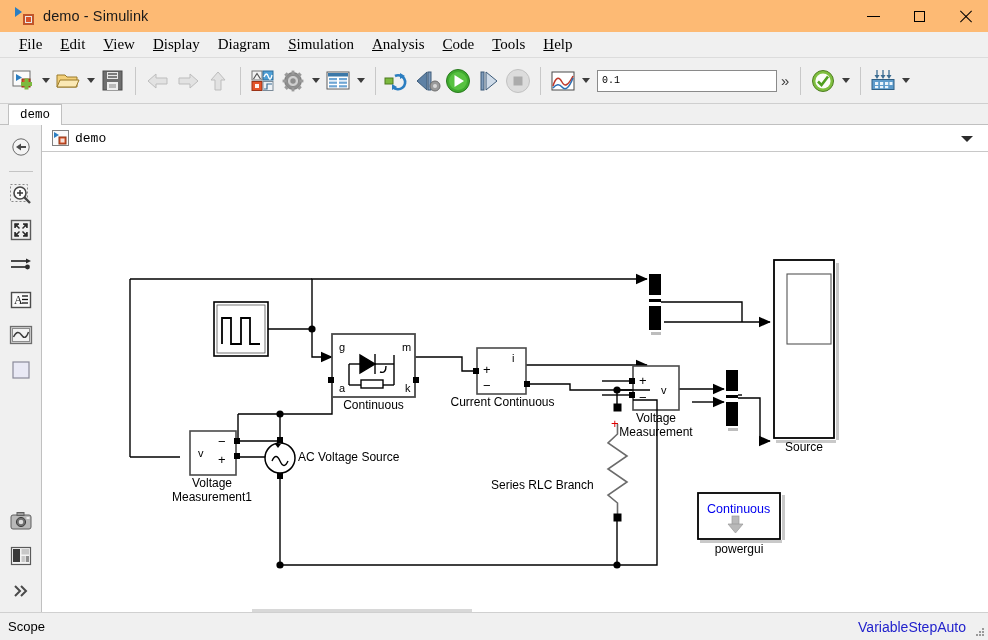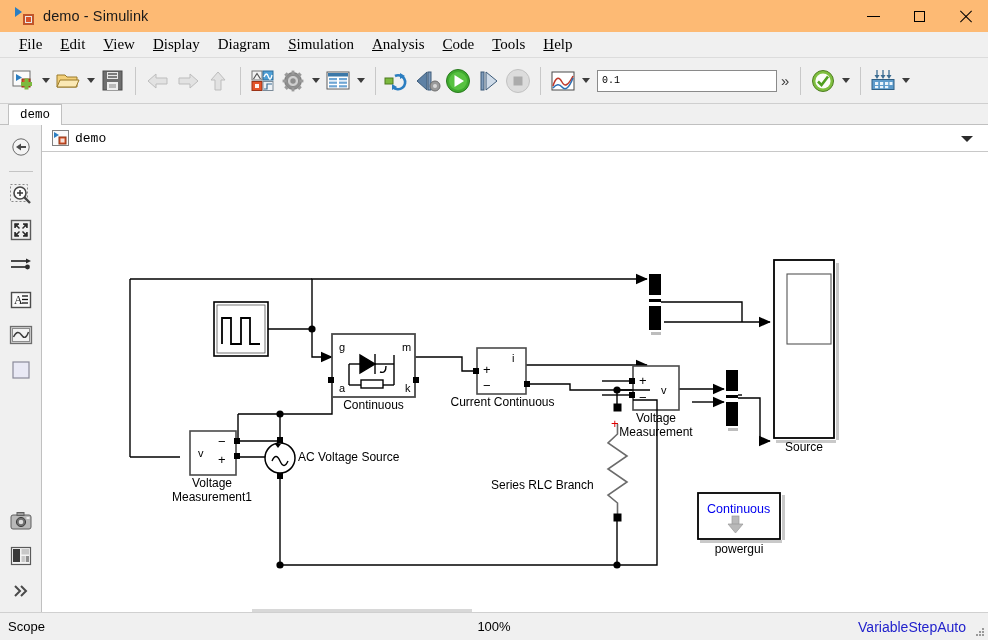--- a/index.html
+++ b/index.html
@@ -808,21 +808,20 @@
 
         <div class="blk-label" style="left:656px; top:390px; width:82px;">powergui</div>
 
         <div class="hscroll-stub"></div>
       </div>
     </div>
   </div>
 
   <div class="statusbar">
     <div class="st-ready">Scope</div>
-    <div class="st-zoom">100%</div>
     <div class="st-solver">VariableStepAuto</div>
     <div class="resize-grip">
       <i style="left:7px;top:0"></i>
       <i style="left:4px;top:3px"></i>
         <i style="left:7px;top:3px"></i>
       <i style="left:1px;top:6px"></i>
         <i style="left:4px;top:6px"></i>
         <i style="left:7px;top:6px"></i>
     </div>
   </div>

